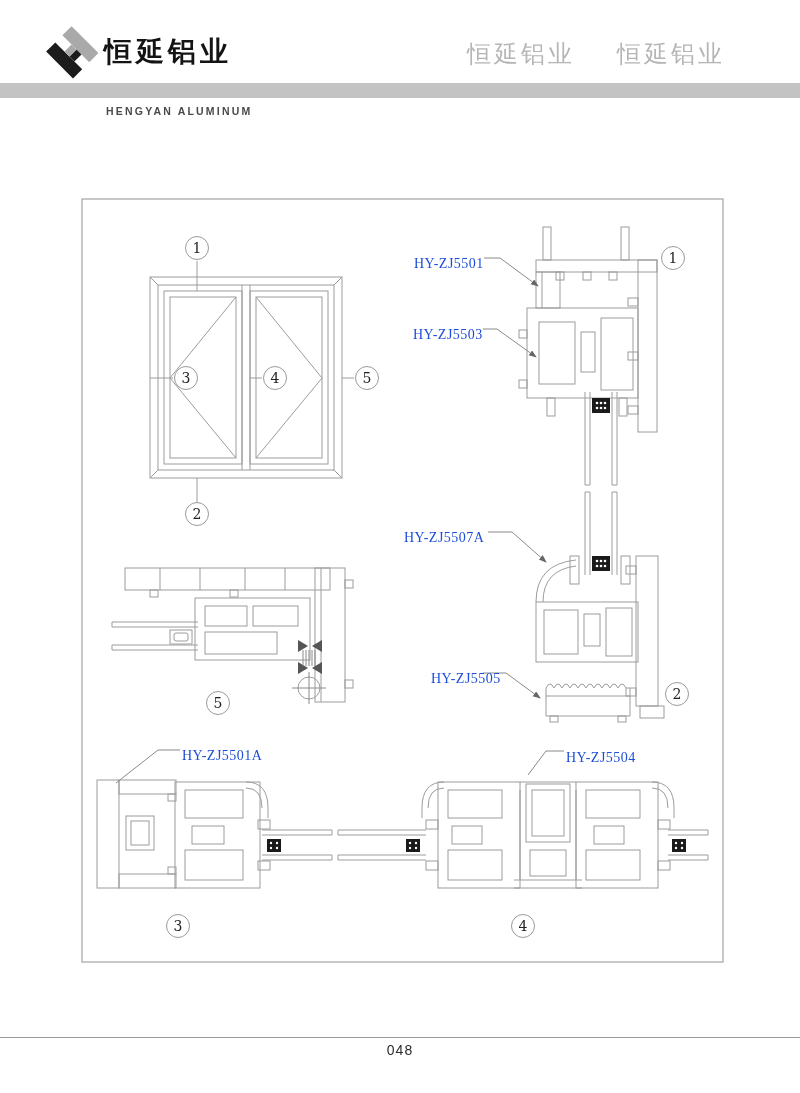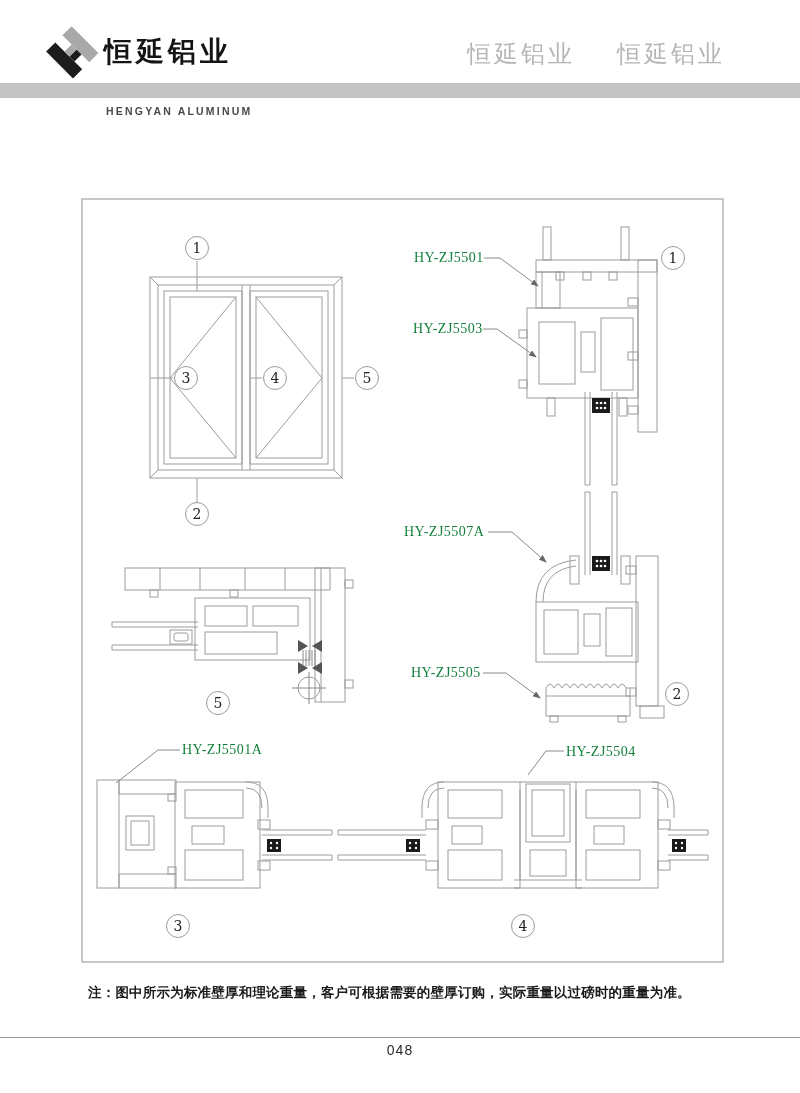--- a/index.html
+++ b/index.html
@@ -32,21 +32,21 @@
     font-size:31px; font-weight:800; letter-spacing:3px; color:#0d0d0d;
   }
   .series-label {
     position:absolute; right:28px; top:160px; font-family:"Liberation Serif", serif;
     font-style:italic; font-size:26px; letter-spacing:1px; color:#101010;
   }
   
   .draw-svg { position:absolute; left:0; top:0; width:800px; height:1093px; }
   .part-label {
     position:absolute; font-family:"Liberation Serif", serif; font-size:14px;
-    letter-spacing:0.5px; color:#15803d; white-space:nowrap;
+    letter-spacing:0.5px; color:#1d4ed8; white-space:nowrap;margin-top:6px;
   }
   .badge {
     position:absolute; width:24px; height:24px; border:1px solid #9a9a9a;
     border-radius:50%; background:#fff; display:flex; align-items:center;
     justify-content:center; font-family:"DejaVu Serif", serif; font-size:14px;
     color:#222;
   }
   
   .note {
     position:absolute; left:88px; top:984px; font-size:13.5px; font-weight:600;
@@ -272,32 +272,31 @@
       <path d="M488,532 H512 L546,562" marker-end="url(#arr)"></path>
       <path d="M483,673 H506 L540,698" marker-end="url(#arr)"></path>
       <path d="M180,750 H158 L116,783"></path>
       <path d="M564,751 H546 L528,775"></path>
     </g>
   </svg>
 
   <div class="part-label" style="left:414px; top:250px;">HY-ZJ5501</div>
   <div class="part-label" style="left:413px; top:321px;">HY-ZJ5503</div>
   <div class="part-label" style="left:404px; top:524px;">HY-ZJ5507A</div>
-  <div class="part-label" style="left:411px; top:665px;">HY-ZJ5505</div>
+  <div class="part-label" style="left:431px; top:665px;">HY-ZJ5505</div>
   <div class="part-label" style="left:182px; top:742px;">HY-ZJ5501A</div>
   <div class="part-label" style="left:566px; top:744px;">HY-ZJ5504</div>
 
   <div class="badge" style="left:185px; top:236px;">1</div>
   <div class="badge" style="left:185px; top:502px;">2</div>
   <div class="badge" style="left:174px; top:366px;">3</div>
   <div class="badge" style="left:263px; top:366px;">4</div>
   <div class="badge" style="left:355px; top:366px;">5</div>
   <div class="badge" style="left:661px; top:246px;">1</div>
   <div class="badge" style="left:665px; top:682px;">2</div>
   <div class="badge" style="left:206px; top:691px;">5</div>
   <div class="badge" style="left:166px; top:914px;">3</div>
   <div class="badge" style="left:511px; top:914px;">4</div>
 
-  <div class="note">注：图中所示为标准壁厚和理论重量，客户可根据需要的壁厚订购，实际重量以过磅时的重量为准。</div>
   <div class="footer-line"></div>
   <div class="page-number">048</div>
 
 </div>
 
 </body></html>

